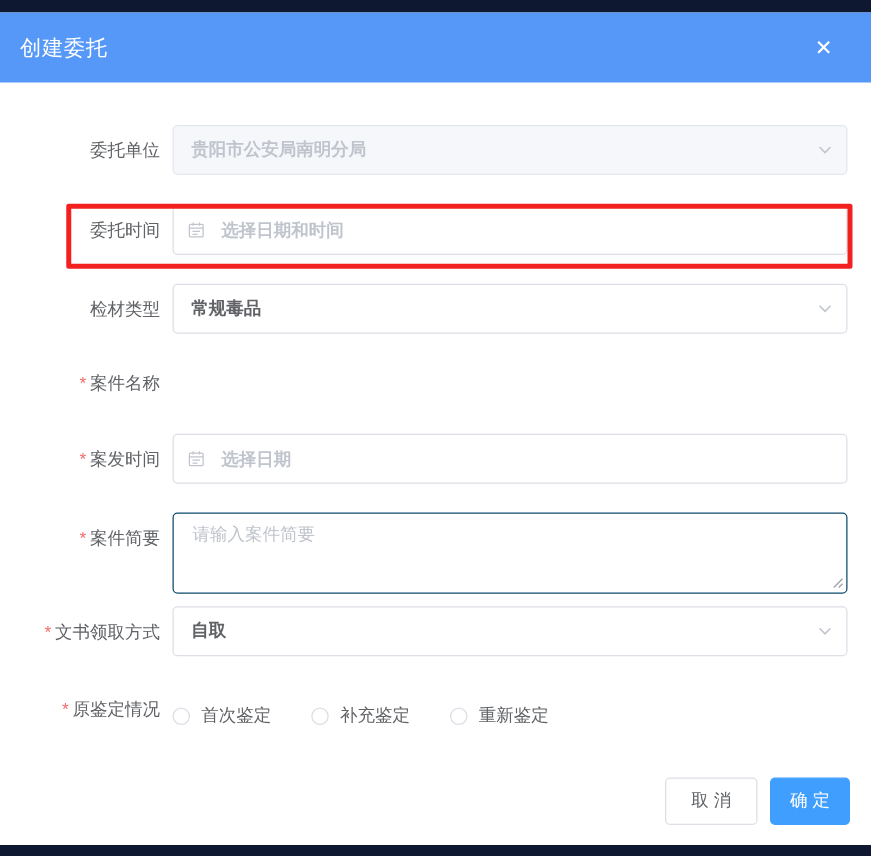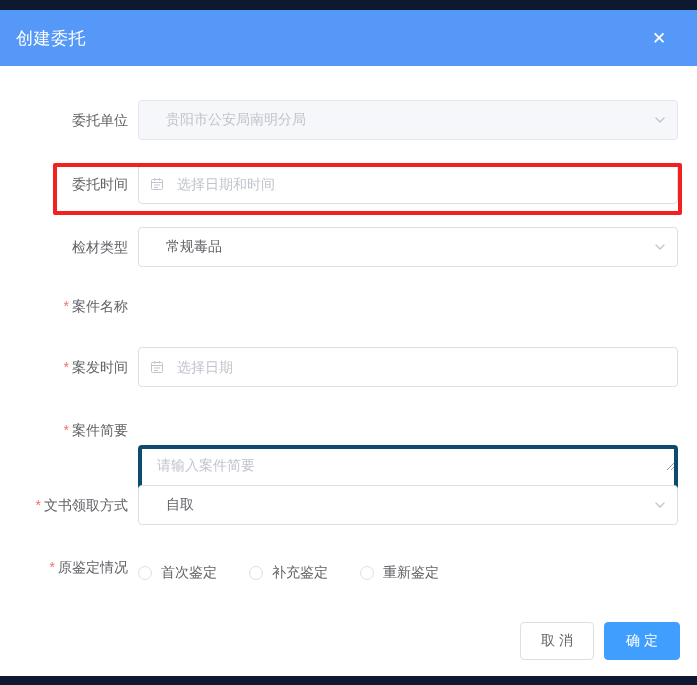--- a/index.html
+++ b/index.html
@@ -63,23 +63,24 @@
     left: 138px; top: 0;
     width: 540px; height: 40px;
   }
   .ctl input {
     width: 100%; height: 100%;
     border: 1px solid #dcdfe6;
     border-radius: 4px;
     background: #ffffff;
     font-size: 14px;
     color: #606266;
-    padding: 0 30px 0 27px;
+    padding: 0 30px 0 14px;
     outline: none;
     font-family: inherit;
+    font-weight: bold;
   }
   .ctl input::placeholder { color: #c0c4cc; }
   .ctl.with-icon input { padding-left: 38px; }
   .ctl.disabled input {
     background: #f5f7fa;
     border-color: #e4e7ed;
     color: #c0c4cc;
     cursor: not-allowed;
   }
   .prefix-icon {
@@ -89,30 +90,29 @@
     pointer-events: none;
   }
   .suffix-icon {
     position: absolute;
     right: 12px; top: 14px;
     width: 12px; height: 12px;
     pointer-events: none;
   }
   .ctl textarea {
     width: 100%; height: 65px;
-    border: 4px solid #0c4a6e;
+    border: 1px solid #0c4a6e;
     border-radius: 4px;
     background: #ffffff;
     font-size: 14px;
     color: #606266;
     padding: 8px 15px;
     outline: none;
     resize: none;
     font-family: inherit;
-    margin-top: 35px;
   }
   .ctl textarea::placeholder { color: #c0c4cc; }
   .resize-handle {
     position: absolute;
     right: 3px; bottom: -9px;
     width: 9px; height: 9px;
     pointer-events: none;
   }
   .radio-row { height: 20px; }
   .radio-row .label { line-height: 20px; }
@@ -163,21 +163,21 @@
     align-items: center;
     justify-content: center;
   }
   .btn-cancel {
     width: 74px;
     background: #ffffff;
     border: 1px solid #dcdfe6;
     color: #606266;
   }
   .btn-confirm {
-    width: 76px;
+    width: 64px;
     background: #409eff;
     border: 1px solid #409eff;
     color: #ffffff;
   }
 </style>
 </head>
 <body>
 
 <div class="page">
   <div class="modal">

